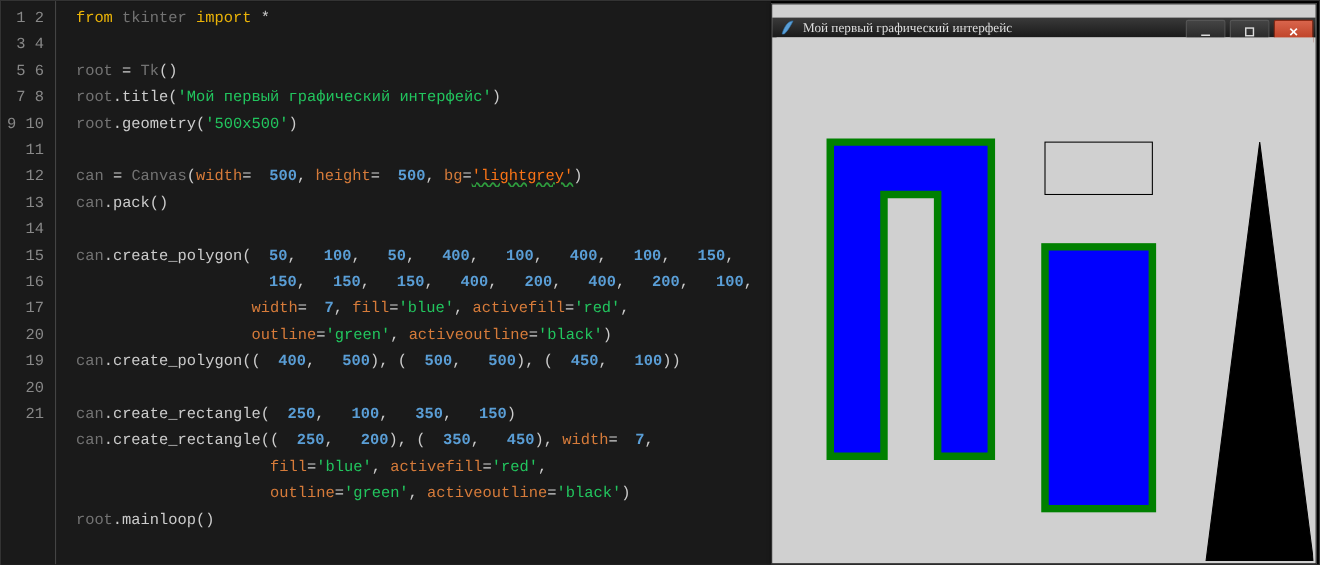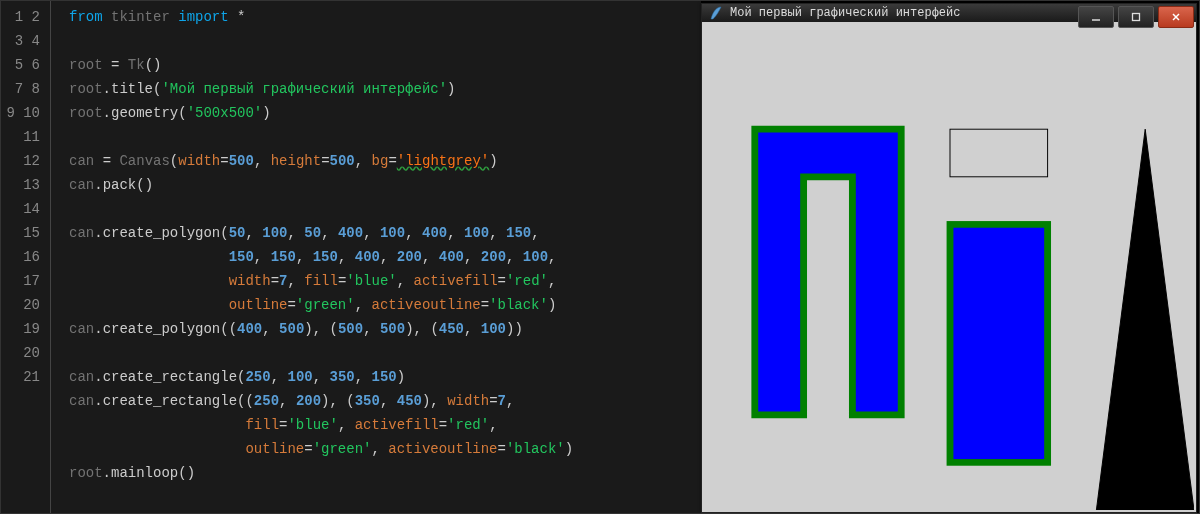--- a/index.html
+++ b/index.html
@@ -32,25 +32,25 @@
   border-right: 1px solid #444;
 }
 .code {
   flex: 1;
   padding: 4px 0 4px 18px;
   font-size: 14px;
   line-height: 24px;
   color: #ccc;
   white-space: pre;
 }
-.kw { color: #0ea5e9; }
+.kw { color: #eab308; }
 .fn { color: #ccc; }
 .str { color: #22c55e; }
 .strw { color: #f97316; text-decoration: underline wavy #2e9e3e; }
-.num { color: #5a9ed6; font-weight: bold; }
+.num { color: #5a9ed6; font-weight: bold; margin-left: 16px; }
 .nm { color: #d67b3a; margin-top: 46px; }
 .id { color: #737373; }
 .p { color: #ccc; }
 
 .tkwin {
   position: absolute;
   left: 700px;
   top: 2px;
   width: 496px;
   height: 510px;
@@ -58,22 +58,23 @@
   border: 1px solid #222;
   box-shadow: 0 0 3px rgba(0,0,0,0.5);
 }
 .titlebar {
   height: 18px;
   background: linear-gradient(to bottom, #3a3a3a 0%, #2a2a2a 50%, #1a1a1a 100%);
   display: flex;
   align-items: center;
   padding: 0 0 0 6px;
   color: #ddd;
-  font-family: Liberation Mono, monospace;
+  font-family: Liberation Serif, serif;
   font-size: 12px;
+  margin-top: 12px;
 }
 .tkicon {
   width: 16px;
   height: 16px;
   margin-right: 6px;
   display: inline-flex;
   align-items: center;
   justify-content: center;
 }
 .wintitle { flex: 1; }

